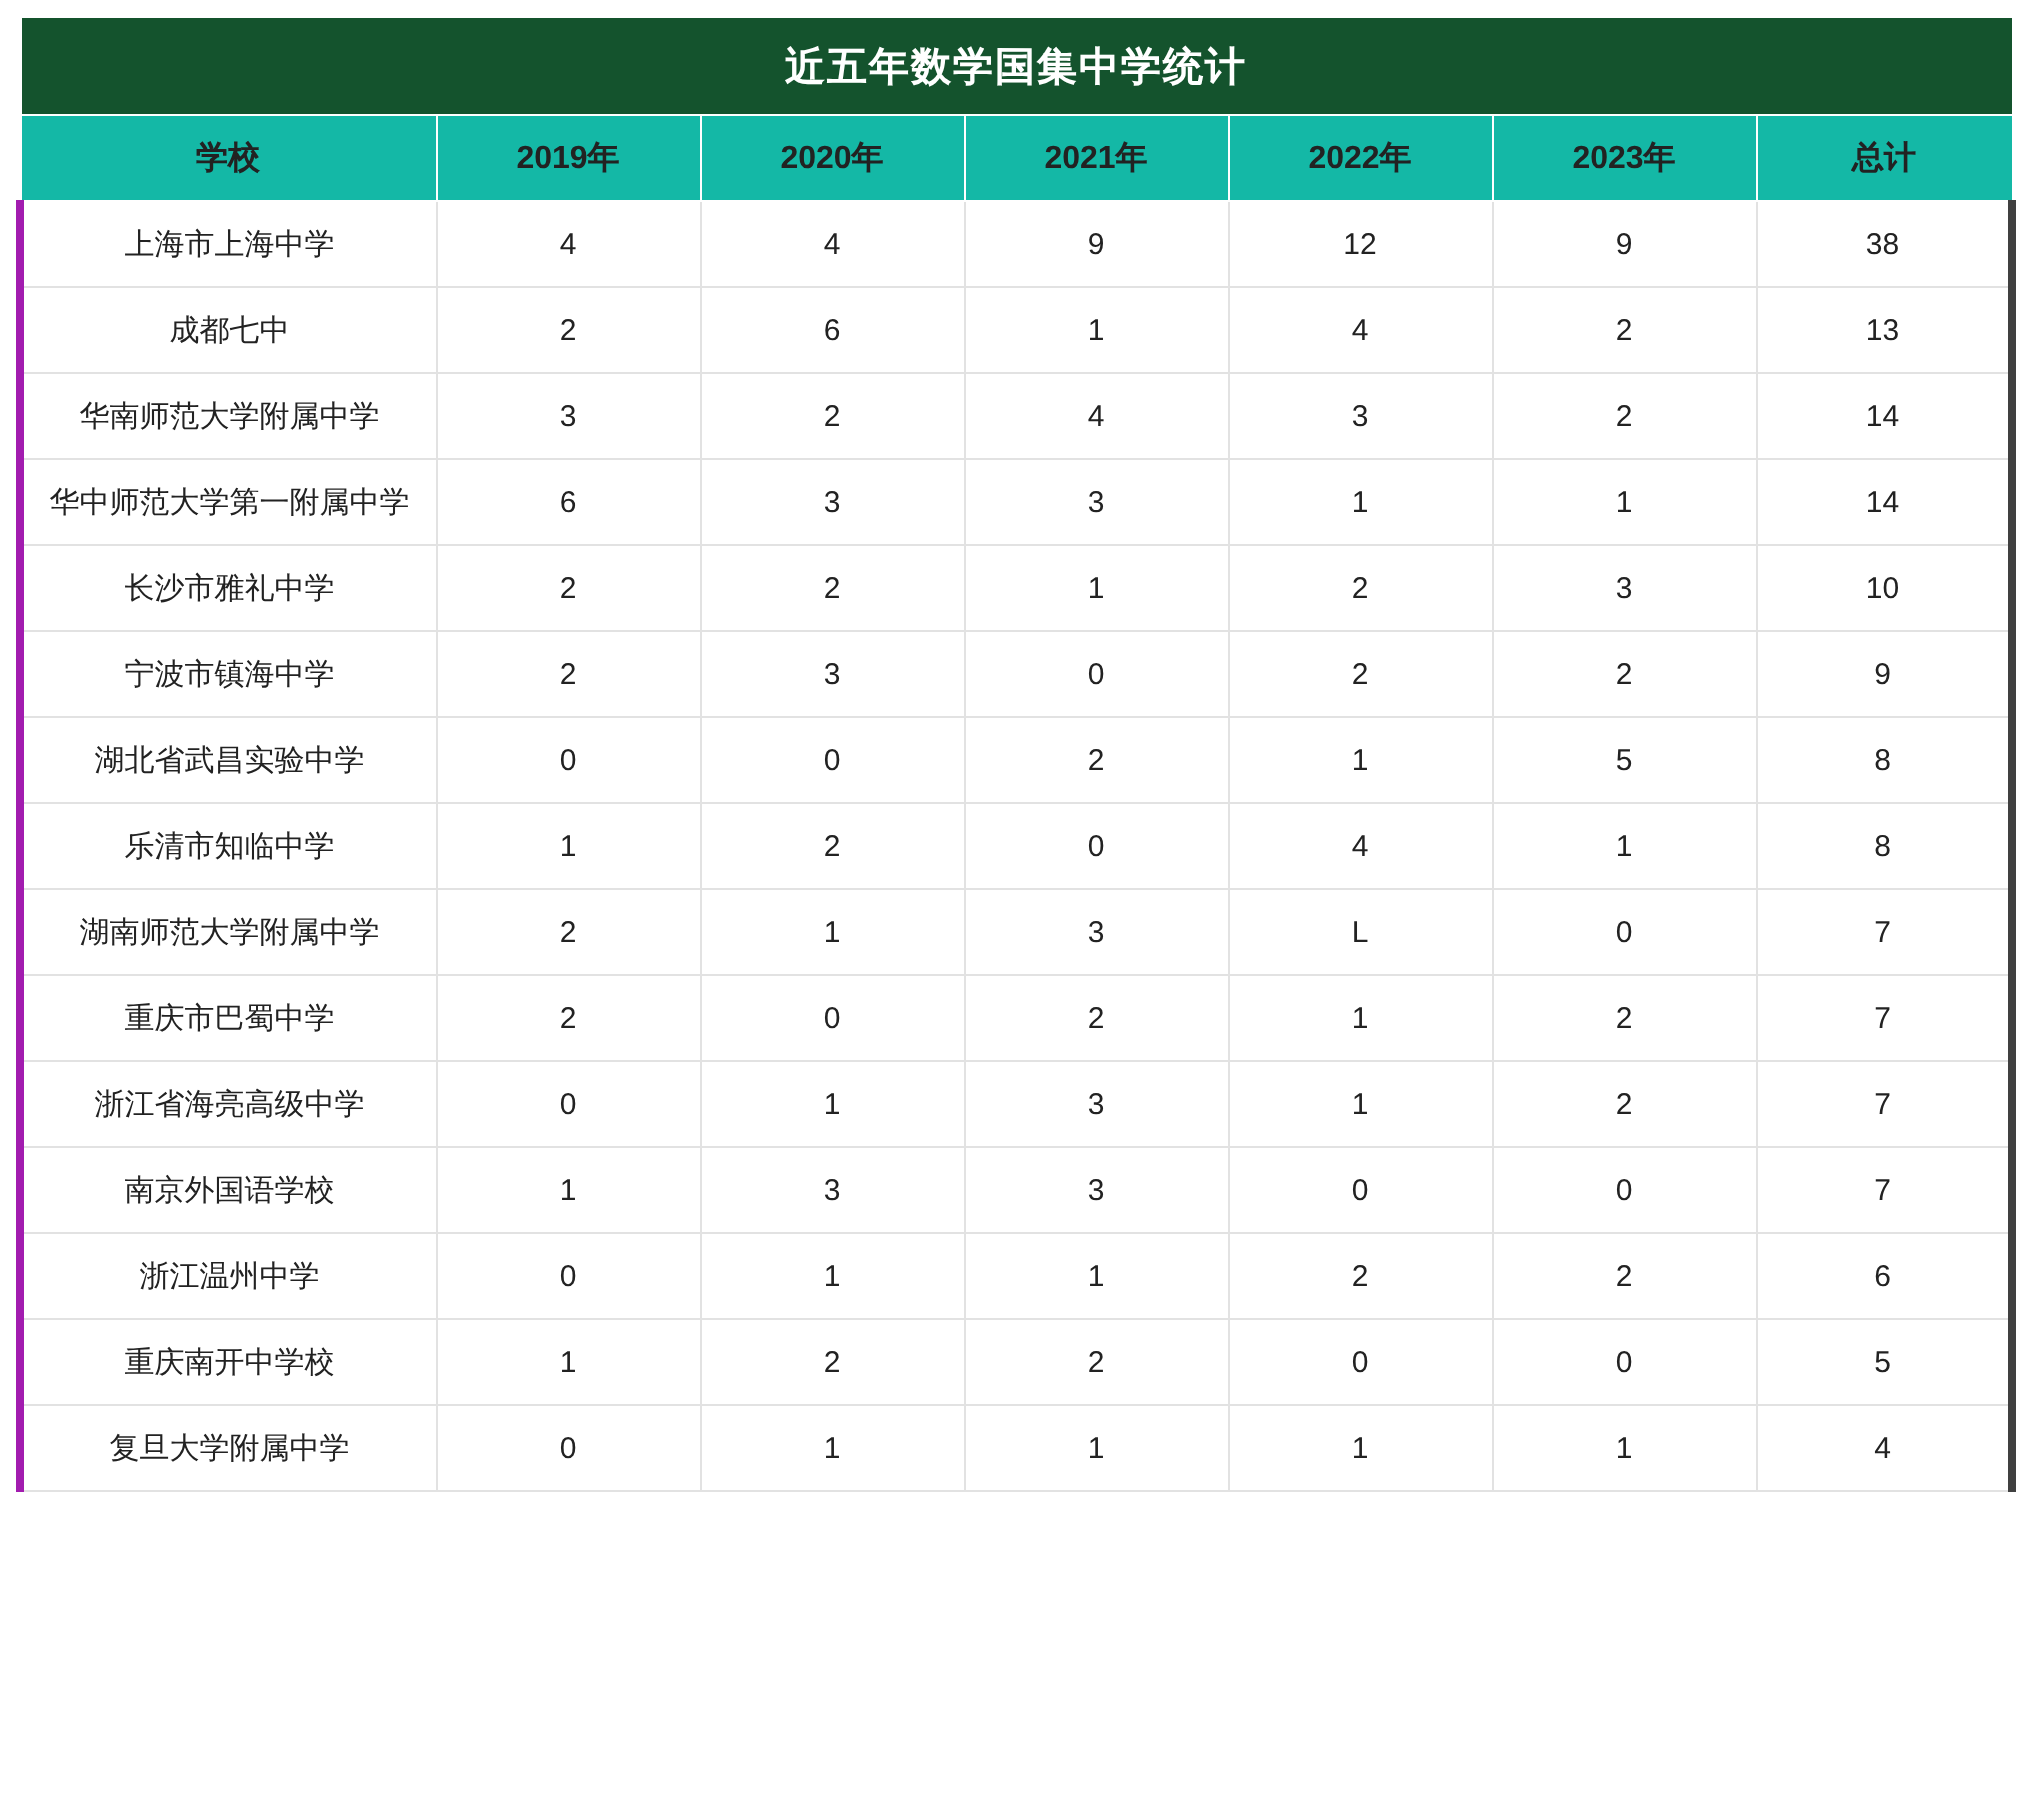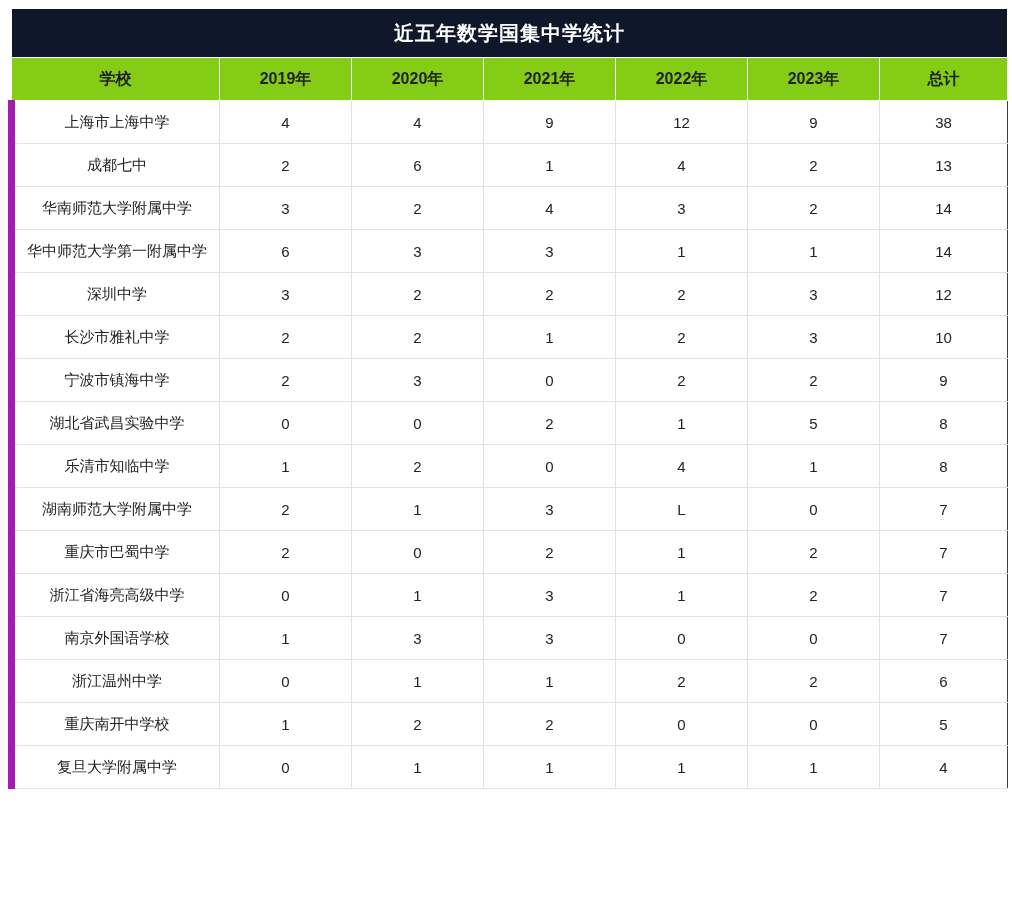--- a/index.html
+++ b/index.html
@@ -22,53 +22,53 @@
   table.stat {
     border-collapse: collapse;
     table-layout: fixed;
     width: 996px;
   }
   table.stat col.c-school { width: 208px; }
   table.stat col.c-year   { width: 132px; }
   table.stat col.c-total  { width: 128px; }
 
   .title-row td {
-    background: #0f172a;
+    background: #14532d;
     color: #ffffff;
     font-size: 20px;
     font-weight: bold;
     text-align: center;
     height: 46px;
     letter-spacing: 1px;
     border: 1px solid #ffffff;
   }
   .head-row th {
-    background: #84cc16;
+    background: #14b8a6;
     color: #222;
     font-size: 16px;
     font-weight: bold;
     text-align: center;
     height: 40px;
     border: 1px solid #ffffff;
   }
   tbody td {
     height: 40px;
     font-size: 15px;
     text-align: center;
     border: 1px solid #e2e2e2;
     background: #ffffff;
     color: #222;
     overflow: hidden;
     white-space: nowrap;
   }
   tbody td.school {
     font-size: 15px;
   }
-  tbody tr td:first-child { border-left: 7px solid #a21caf; }
-  tbody tr td:last-child  { border-right: 1px solid #404040; }
+  tbody tr td:first-child { border-left: 4px solid #a21caf; }
+  tbody tr td:last-child  { border-right: 4px solid #404040; }
 </style>
 </head>
 <body>
 
 <div class="sheet">
   <table class="stat">
     <colgroup>
       <col class="c-school">
       <col class="c-year">
       <col class="c-year">
@@ -122,29 +122,20 @@
         <tr>
           <td class="school">华中师范大学第一附属中学</td>
           <td>6</td>
           <td>3</td>
           <td>3</td>
           <td>1</td>
           <td>1</td>
           <td>14</td>
         </tr>
         <tr>
-          <td class="school">深圳中学</td>
-          <td>3</td>
-          <td>2</td>
-          <td>2</td>
-          <td>2</td>
-          <td>3</td>
-          <td>12</td>
-        </tr>
-        <tr>
           <td class="school">长沙市雅礼中学</td>
           <td>2</td>
           <td>2</td>
           <td>1</td>
           <td>2</td>
           <td>3</td>
           <td>10</td>
         </tr>
         <tr>
           <td class="school">宁波市镇海中学</td>

